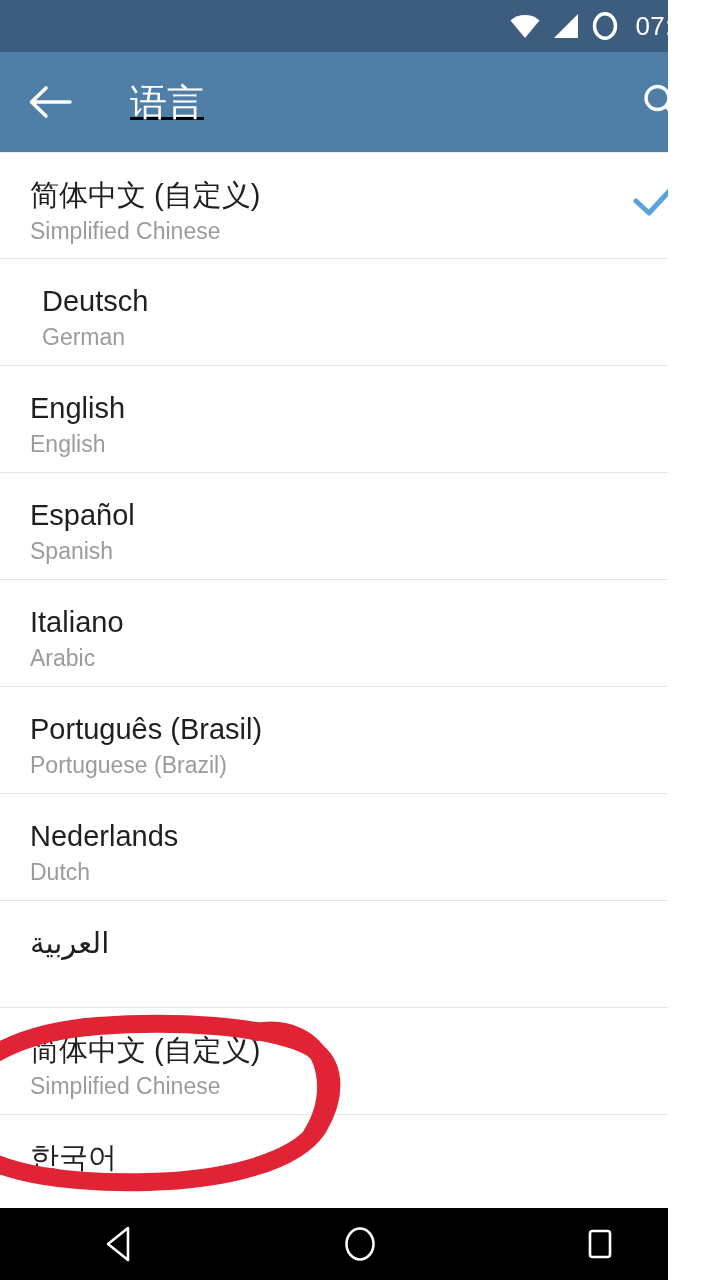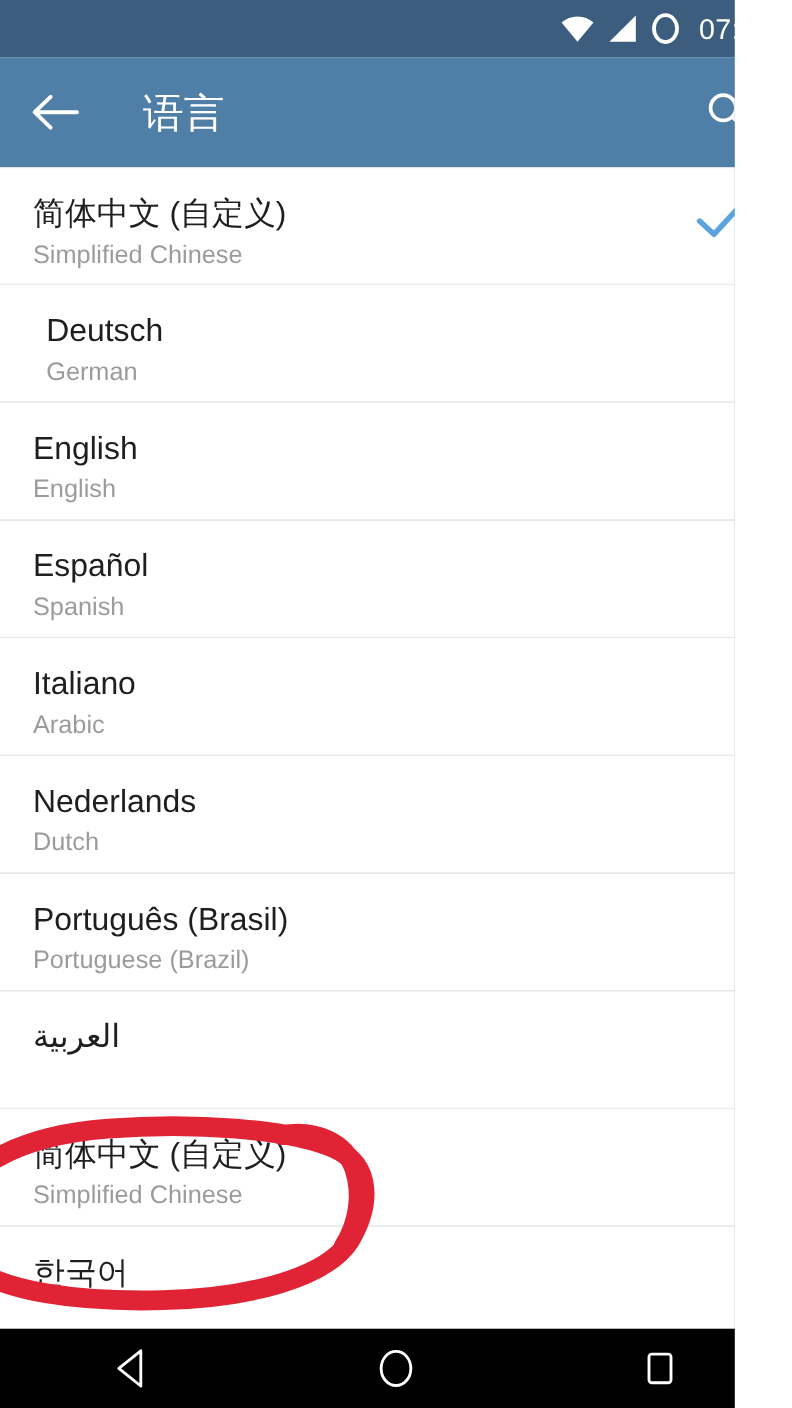--- a/index.html
+++ b/index.html
@@ -136,21 +136,21 @@
       <svg class="si" width="28" height="26" viewBox="0 0 28 26">
         <path d="M26 1 L26 25 L2 25 Z" fill="#ffffff"></path>
       </svg>
       <svg class="si" width="28" height="30" viewBox="0 0 28 30">
         <ellipse cx="14" cy="15" rx="10.5" ry="12.2" fill="none" stroke="#ffffff" stroke-width="3.4"></ellipse>
       </svg>
       <span id="status-clock">07:00</span>
     </div>
   </div>
 
-  <div id="app-bar" style="background: rgb(79, 126, 167);">
+  <div id="app-bar" style="background: rgb(79, 126, 167); text-decoration: underline;">
     <div id="back-button">
       <svg width="46" height="40" viewBox="0 0 46 40">
         <path d="M43 20 L5 20 M19 6 L4.5 20 L19 34" fill="none" stroke="#ffffff" stroke-width="3.6" stroke-linecap="round" stroke-linejoin="round"></path>
       </svg>
     </div>
     <div id="app-bar-title">语言</div>
     <div id="search-button">
       <svg width="42" height="42" viewBox="0 0 42 42">
         <circle cx="17.5" cy="17" r="11.5" fill="none" stroke="#ffffff" stroke-width="3.4"></circle>
         <path d="M26 25.5 L36.5 36" stroke="#ffffff" stroke-width="3.4" stroke-linecap="round"></path>
@@ -176,26 +176,26 @@
       </div>
       <div class="list-item" style="border-bottom-color: rgb(230, 230, 230);">
         <div class="item-native" style="color: rgb(31, 31, 31);">Español</div>
         <div class="item-english" style="color: rgb(155, 155, 155);">Spanish</div>
       </div>
       <div class="list-item" style="border-bottom-color: rgb(230, 230, 230);">
         <div class="item-native" style="color: rgb(31, 31, 31);">Italiano</div>
         <div class="item-english" style="color: rgb(155, 155, 155);">Arabic</div>
       </div>
       <div class="list-item" style="border-bottom-color: rgb(230, 230, 230);">
+        <div class="item-native" style="color: rgb(31, 31, 31);">Português (Brasil)</div>
+        <div class="item-english" style="color: rgb(155, 155, 155);">Portuguese (Brazil)</div>
+      </div>
+      <div class="list-item" style="border-bottom-color: rgb(230, 230, 230);">
         <div class="item-native" style="color: rgb(31, 31, 31);">Nederlands</div>
         <div class="item-english" style="color: rgb(155, 155, 155);">Dutch</div>
-      </div>
-      <div class="list-item" style="border-bottom-color: rgb(230, 230, 230);">
-        <div class="item-native" style="color: rgb(31, 31, 31);">Português (Brasil)</div>
-        <div class="item-english" style="color: rgb(155, 155, 155);">Portuguese (Brazil)</div>
       </div>
       <div class="list-item item-rtl" style="border-bottom-color: rgb(230, 230, 230);">
         <div class="item-native" style="color: rgb(31, 31, 31);">العربية</div>
       </div>
       <div class="list-item" style="border-bottom-color: rgb(230, 230, 230);">
         <div class="item-native" style="color: rgb(31, 31, 31);">简体中文 (自定义)</div>
         <div class="item-english" style="color: rgb(155, 155, 155);">Simplified Chinese</div>
       </div>
       <div class="list-item" style="border-bottom-color: rgb(230, 230, 230);">
         <div class="item-native" style="color: rgb(31, 31, 31);">한국어</div>

